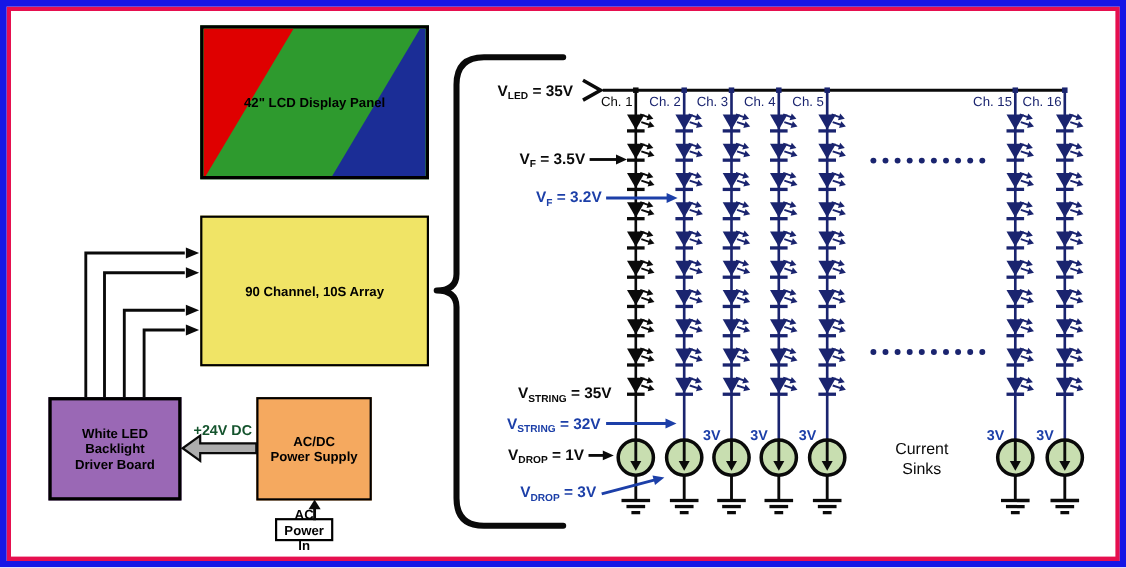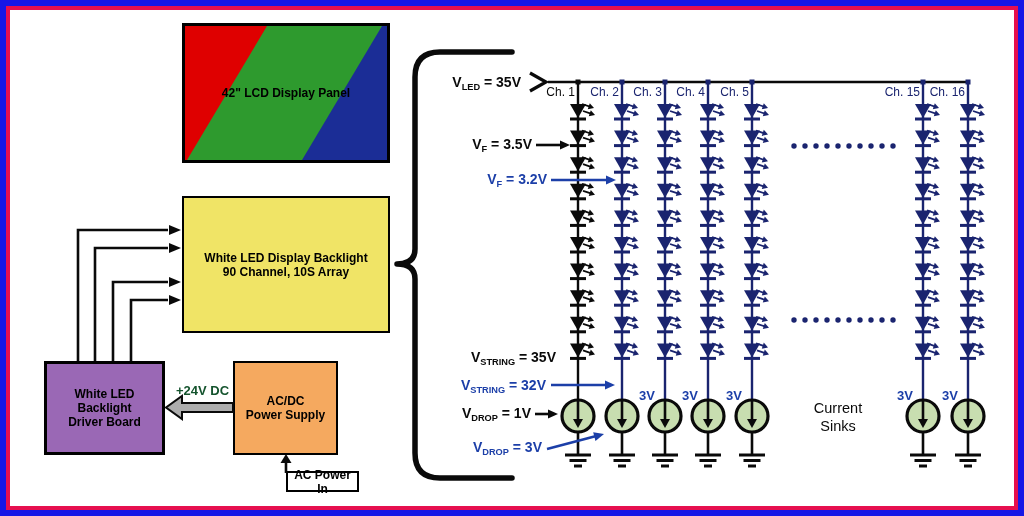--- a/index.html
+++ b/index.html
@@ -27,35 +27,34 @@
   <div class="box" id="lcd-box" style="left:182px;top:23px;width:208px;height:140px;border-width:3px;background:#2E9A2E;">
     <svg id="lcd-art" width="202" height="134" viewBox="0 0 202 134">
       <rect x="0" y="0" width="202" height="134" fill="#2E9A2E"></rect>
       <polygon points="0,0 82,0 2,134 0,134" fill="#DF0000"></polygon>
       <polygon points="197,0 202,0 202,134 117,134" fill="#1B2D96"></polygon>
     </svg>
     <div class="lcd-label">42" LCD Display Panel</div>
   </div>
 
   <div class="box" style="left:182px;top:196px;width:208px;height:137px;background:#F0E466;">
-    <div>White LED Display Backlight</div>
     <div>90 Channel, 10S Array</div>
   </div>
 
   <div class="box" style="left:44px;top:361px;width:121px;height:94px;border-width:3px;background:#9A68B5;">
     <div>White LED Backlight</div>
     <div>Driver Board</div>
   </div>
 
   <div class="box" style="left:233px;top:361px;width:105px;height:94px;background:#F5A95F;">
     <div>AC/DC</div>
     <div>Power Supply</div>
   </div>
 
-  <div class="box" style="left:250px;top:471px;width:73px;height:21px;background:#fff;font-size:12px;margin-left:36px;">
+  <div class="box" style="left:250px;top:471px;width:53px;height:21px;background:#fff;font-size:12px;">
     <div>AC Power In</div>
   </div>
 
   <div class="floating-label" style="left:175px;top:383px;width:55px;">+24V DC</div>
 
   <svg id="schematic" width="1024" height="516" viewBox="0 0 1024 516">
       <path d="M 512 52 L 440 52 Q 415 52 415 77 L 415 249 Q 415 264 397 264 Q 415 264 415 279 L 415 453 Q 415 478 440 478 L 512 478" fill="none" stroke="#0A0A0A" stroke-width="5.5" stroke-linecap="round" stroke-linejoin="round"></path>
       <path d="M 78 361 L 78 230 L 168 230" fill="none" stroke="#0A0A0A" stroke-width="2.6"></path>
       <polygon points="181,230 169,235 169,225" fill="#0A0A0A"></polygon>
       <path d="M 95 361 L 95 248 L 168 248" fill="none" stroke="#0A0A0A" stroke-width="2.6"></path>

